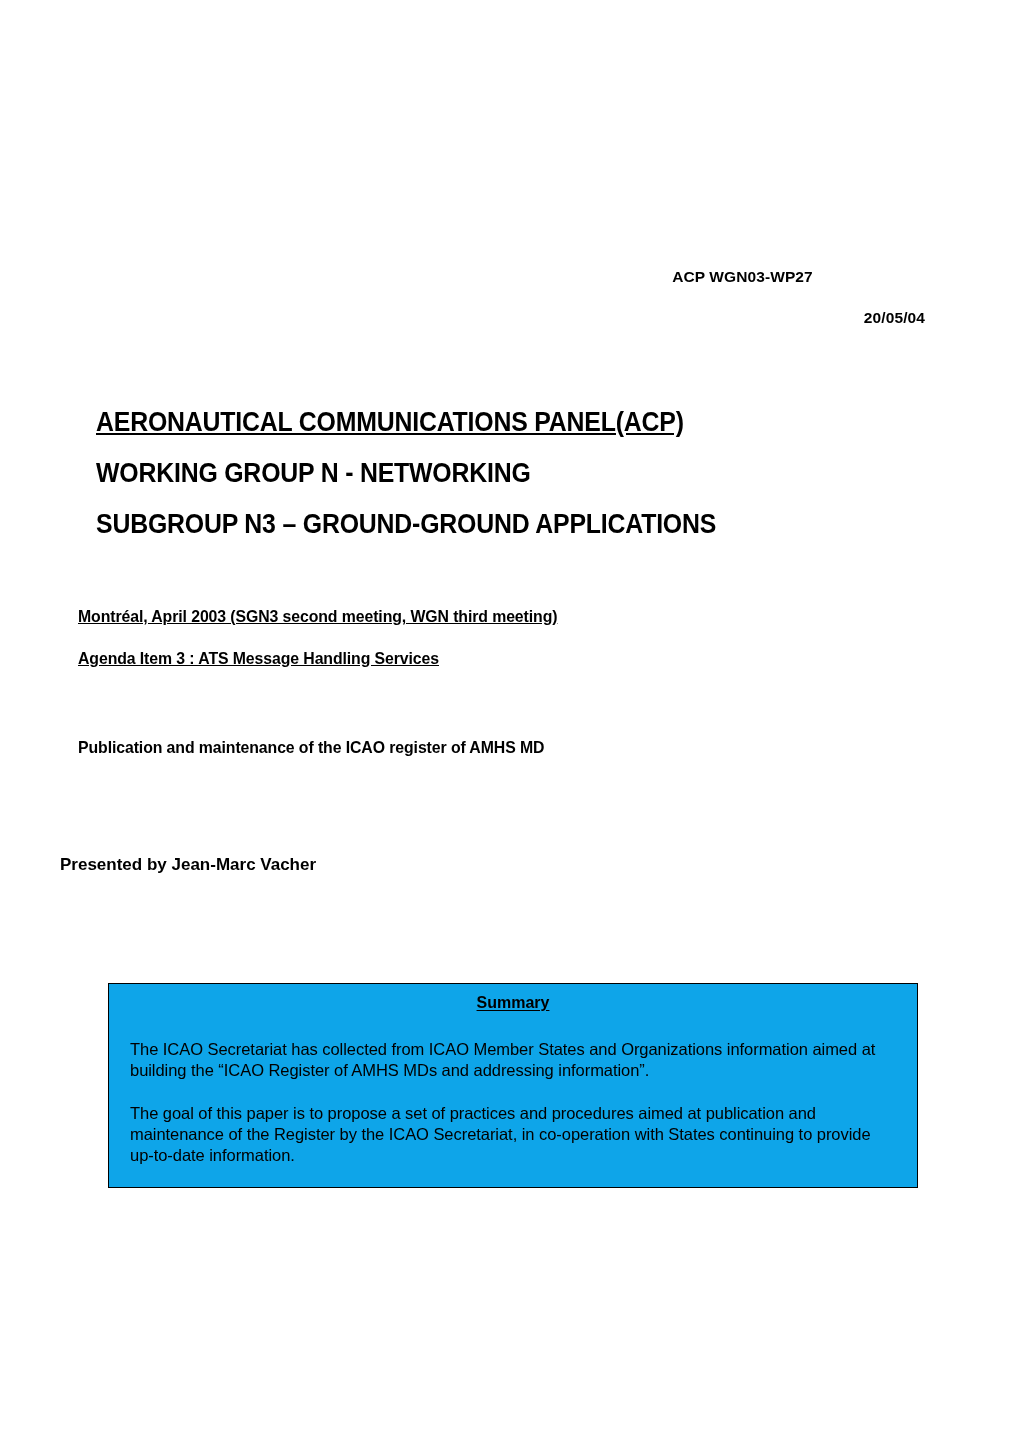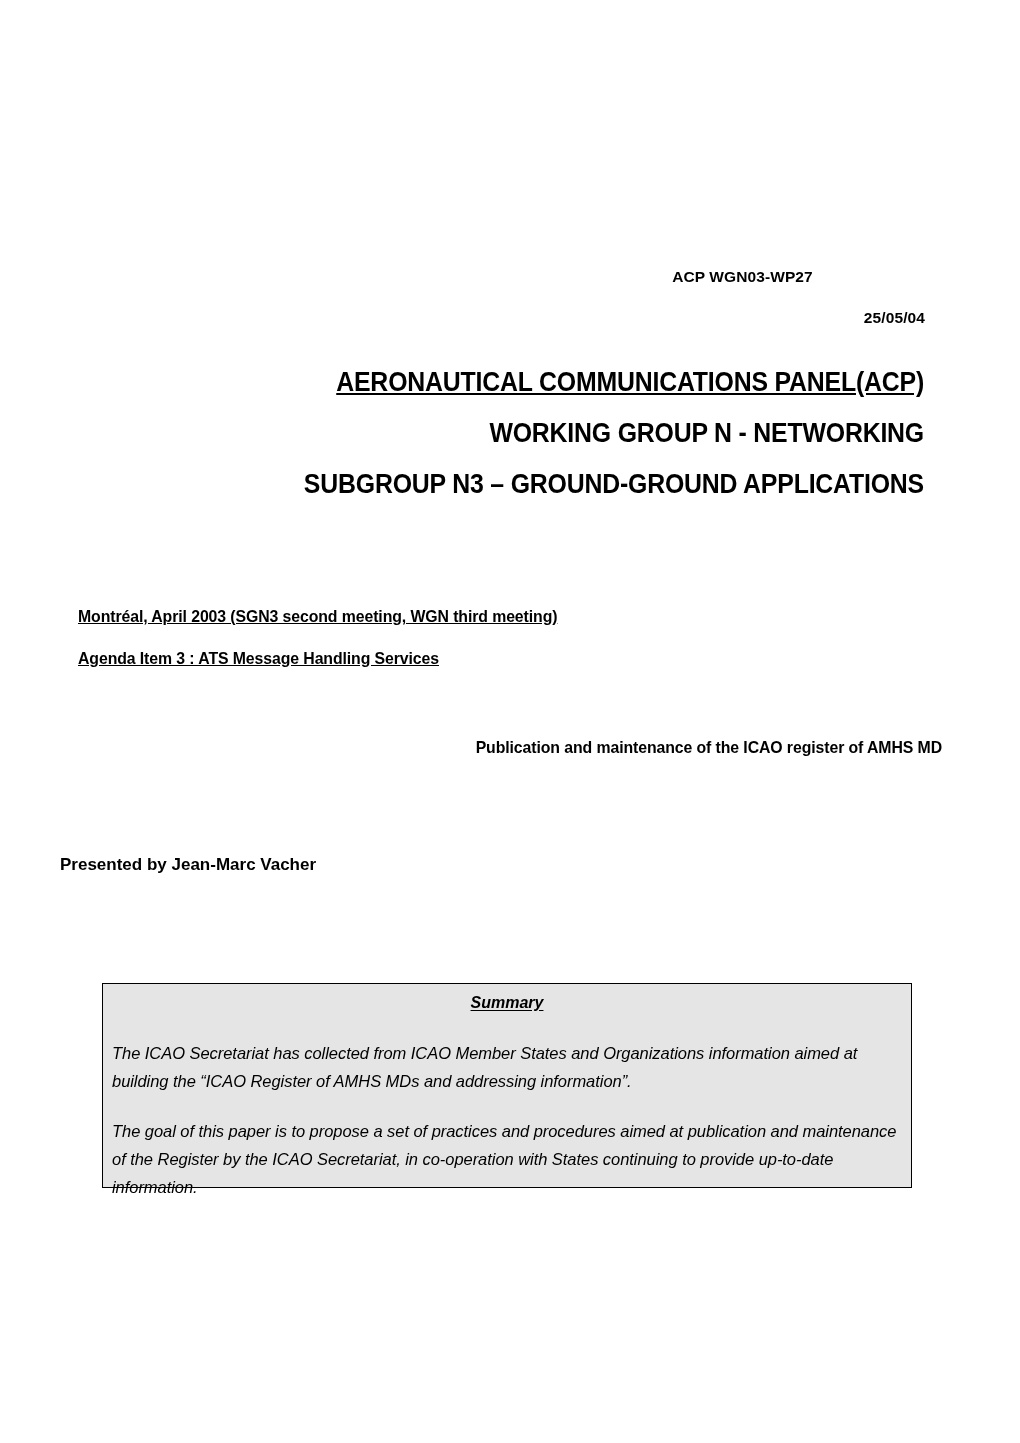--- a/index.html
+++ b/index.html
@@ -44,23 +44,23 @@
   .doc-header .ref-date {
     margin: 0;
     text-align: right;
     line-height: 17px;
   }
 
   
   .title-block {
     position: absolute;
     left: 60px;
-    top: 367px;
-    width: 900px;
-    text-align: right;
+    top: 407px;
+    width: 900px;
+    text-align: left;
   }
   .title-line {
     font-weight: bold;
     font-size: 27px;
     line-height: 31px;
     letter-spacing: -0.2px;
     margin: 0 0 20px 0;
     transform: scaleX(0.92);
     transform-origin: center center;
     white-space: nowrap;
@@ -92,21 +92,21 @@
     white-space: nowrap;
   }
   .meeting-line.agenda { margin-bottom: 0; }
 
   
   .subject-block {
     position: absolute;
     left: 60px;
     top: 738px;
     width: 900px;
-    text-align: right;
+    text-align: left;
   }
   .subject-line {
     font-weight: bold;
     font-size: 16.5px;
     line-height: 19px;
     margin: 0;
     letter-spacing: -0.1px;
     transform: scaleX(0.96);
     transform-origin: center center;
     white-space: nowrap;
@@ -123,60 +123,59 @@
     font-weight: bold;
     font-size: 17px;
     line-height: 20px;
     margin: 0;
     white-space: nowrap;
   }
 
   
   .summary-box {
     position: absolute;
-    left: 102px;
+    left: 108px;
     top: 983px;
     width: 810px;
     height: 205px;
     border: 1.5px solid #000000;
     box-sizing: border-box;
-    background: #e5e5e5;
-    font-style: italic;
+    background: #0ea5e9;
   }
   .summary-heading {
     text-align: center;
     font-weight: bold;
     font-size: 16px;
     line-height: 19px;
     margin: 9px 0 0 0;
     padding: 0;
   }
   .summary-heading span.ul {
     text-decoration: underline;
     text-underline-offset: 2px;
   }
   .summary-para {
     font-size: 16.5px;
-    line-height: 28px;
-    margin: 4px;
+    line-height: 21px;
+    margin: 16px;
     padding: 0 8px 0 5px;
     text-align: left;
     letter-spacing: -0.05px;
   }
   .summary-para.p1 { margin-top: 27px; }
   .summary-para.p2 { margin-top: 22px; }
 </style>
 </head>
 <body>
 
 <div class="page">
 
   <div class="doc-header">
     <p class="ref-line">ACP WGN03-WP27</p>
-    <p class="ref-date">25/05/04</p>
+    <p class="ref-date">20/05/04</p>
   </div>
 
   <div class="title-block">
     <h1 class="title-line t1 underlined"><span class="ul">AERONAUTICAL COMMUNICATIONS PANEL(ACP)</span></h1>
     <h1 class="title-line t2"><span>WORKING GROUP N - NETWORKING</span></h1>
     <h1 class="title-line t3"><span>SUBGROUP N3 – GROUND-GROUND APPLICATIONS</span></h1>
   </div>
 
   <div class="meeting-block">
     <p class="meeting-line venue">Montréal, April 2003 (SGN3 second meeting, WGN third meeting)</p>

